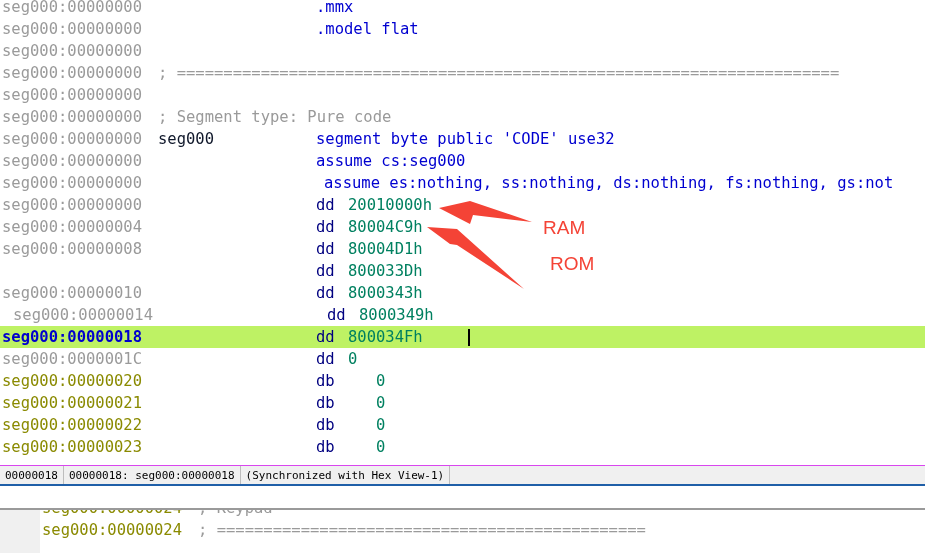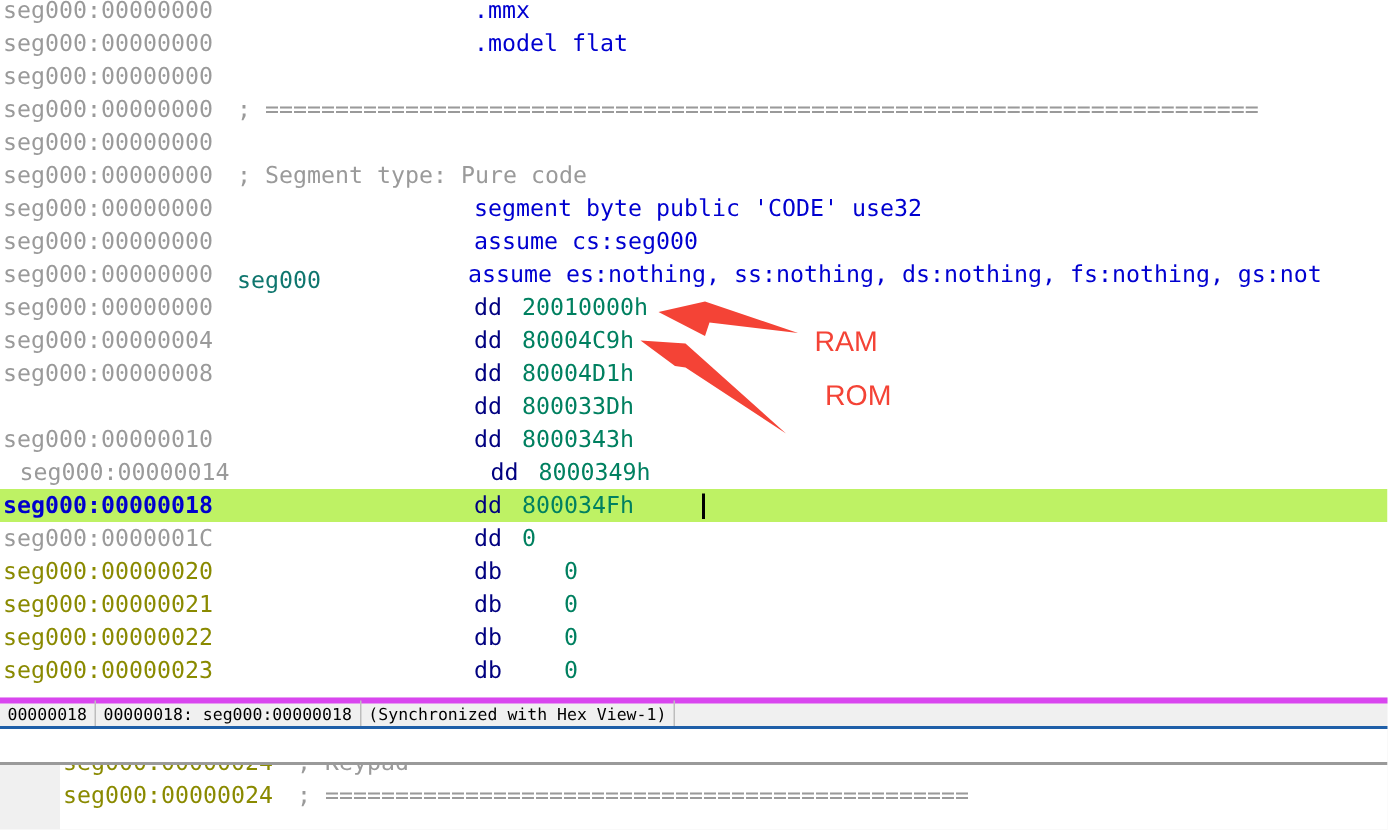--- a/index.html
+++ b/index.html
@@ -40,21 +40,21 @@
   .addr.olive { color: #8a8a00; }
   .addr.selected { color: #0000cd; font-weight: 600; }
 
   .body {
     position: absolute;
     left: 158px;
     white-space: pre;
   }
   .body.cmt   { color: #9a9a9a; }
   .body.kw    { color: #0000d0; }
-  .body.lbl   { color: #0f766e; margin-top: 48px; }
+  .body.lbl   { color: #0f172a; }
 
   .mn   { color: #000080; }
   .num  { color: #008060; }
 
   
   #caret {
     position: absolute;
     width: 2px;
     height: 17px;
     background: #000000;
@@ -67,21 +67,21 @@
     width: 925px; height: 465px;
     pointer-events: none;
   }
 
   
   #statusbar {
     position: absolute;
     left: 0; top: 465px;
     width: 925px; height: 19px;
     background: #f0f0f0;
-    border-top: 4px solid #d946ef;
+    border-top: 1px solid #d946ef;
     font-family: "DejaVu Sans Mono", "Liberation Mono", monospace;
     font-size: 11px;
     color: #000000;
     display: flex;
     align-items: center;
     white-space: pre;
   }
   .sb-cell {
     padding: 0 5px;
     height: 19px;
@@ -142,21 +142,21 @@
 
 <div id="disasm">
     <div class="row" style="top: -4px;"><span class="addr">seg000:00000000</span><span class="body kw" style="left: 316px;">.mmx</span></div>
     <div class="row" style="top: 18px;"><span class="addr">seg000:00000000</span><span class="body kw" style="left: 316px;">.model flat</span></div>
     <div class="row" style="top: 40px;"><span class="addr">seg000:00000000</span><span class="body"></span></div>
     <div class="row" style="top: 62px;"><span class="addr">seg000:00000000</span><span class="body cmt">; =======================================================================</span></div>
     <div class="row" style="top: 84px;"><span class="addr">seg000:00000000</span><span class="body"></span></div>
     <div class="row" style="top: 106px;"><span class="addr">seg000:00000000</span><span class="body cmt">; Segment type: Pure code</span></div>
     <div class="row" style="top: 128px;"><span class="addr">seg000:00000000</span><span class="body lbl" style="left: 158px;">seg000</span><span class="body kw" style="left: 316px;">segment byte public 'CODE' use32</span></div>
     <div class="row" style="top: 150px;"><span class="addr">seg000:00000000</span><span class="body kw" style="left: 316px;">assume cs:seg000</span></div>
-    <div class="row" style="top: 172px;"><span class="addr">seg000:00000000</span><span class="body kw" style="left: 312px;">assume es:nothing, ss:nothing, ds:nothing, fs:nothing, gs:not</span></div>
+    <div class="row" style="top: 172px;"><span class="addr">seg000:00000000</span><span class="body kw" style="left: 324px;">assume es:nothing, ss:nothing, ds:nothing, fs:nothing, gs:not</span></div>
     <div class="row" style="top: 194px;"><span class="addr">seg000:00000000</span><span class="body" style="left: 316px;"><span class="mn">dd</span></span><span class="body" style="left: 348px;"><span class="num">20010000h</span></span></div>
     <div class="row" style="top: 216px;"><span class="addr">seg000:00000004</span><span class="body" style="left: 316px;"><span class="mn">dd</span></span><span class="body" style="left: 348px;"><span class="num">80004C9h</span></span></div>
     <div class="row" style="top: 238px;"><span class="addr">seg000:00000008</span><span class="body" style="left: 316px;"><span class="mn">dd</span></span><span class="body" style="left: 348px;"><span class="num">80004D1h</span></span></div>
     <div class="row" style="top: 260px;"><span class="body" style="left: 316px;"><span class="mn">dd</span></span><span class="body" style="left: 348px;"><span class="num">800033Dh</span></span></div>
     <div class="row" style="top: 282px;"><span class="addr">seg000:00000010</span><span class="body" style="left: 316px;"><span class="mn">dd</span></span><span class="body" style="left: 348px;"><span class="num">8000343h</span></span></div>
     <div class="row" style="top: 304px; margin-left: 11px;"><span class="addr">seg000:00000014</span><span class="body" style="left: 316px;"><span class="mn">dd</span></span><span class="body" style="left: 348px;"><span class="num">8000349h</span></span></div>
     <div class="row sel" style="top: 326px;"><span class="addr selected">seg000:00000018</span><span class="body" style="left: 316px;"><span class="mn">dd</span></span><span class="body" style="left: 348px;"><span class="num">800034Fh</span></span><div id="caret" style="left: 468px; top: 3px;"></div></div>
     <div class="row" style="top: 348px;"><span class="addr">seg000:0000001C</span><span class="body" style="left: 316px;"><span class="mn">dd</span></span><span class="body" style="left: 348px;"><span class="num">0</span></span></div>
     <div class="row" style="top: 370px;"><span class="addr olive">seg000:00000020</span><span class="body" style="left: 316px;"><span class="mn">db</span></span><span class="body" style="left: 348px;"><span class="num">   0</span></span></div>
     <div class="row" style="top: 392px;"><span class="addr olive">seg000:00000021</span><span class="body" style="left: 316px;"><span class="mn">db</span></span><span class="body" style="left: 348px;"><span class="num">   0</span></span></div>

